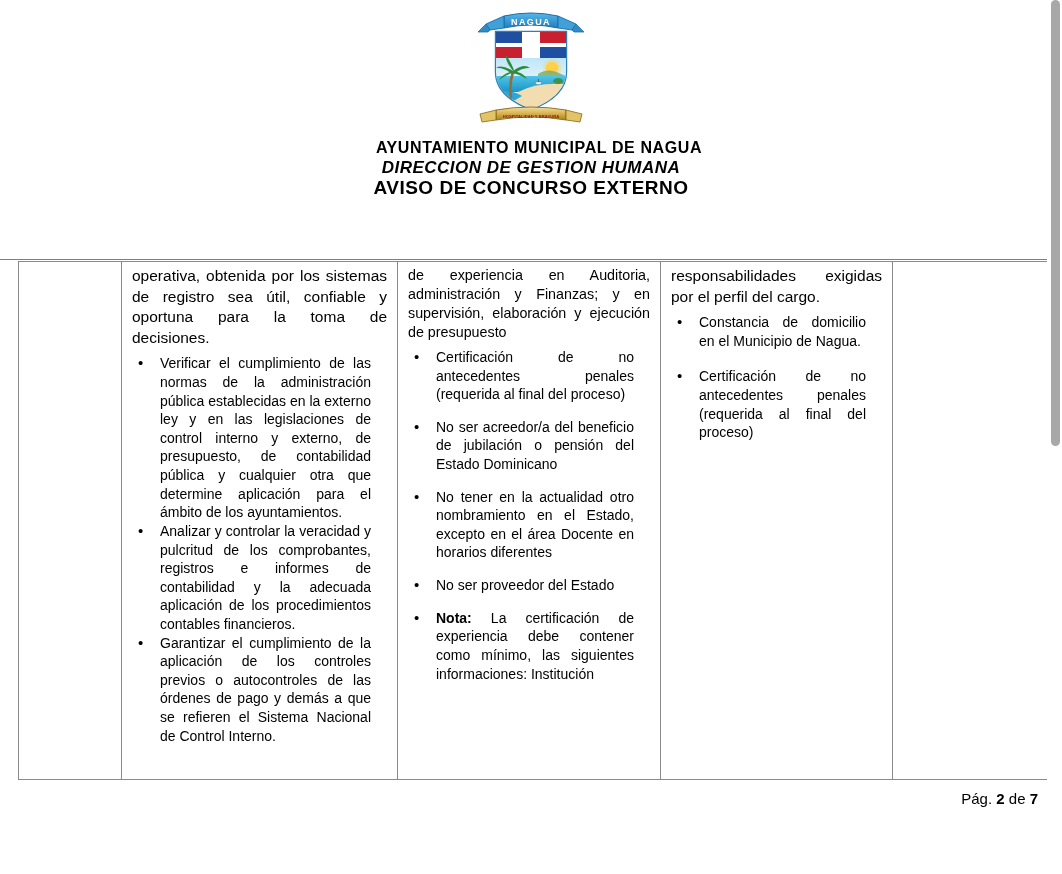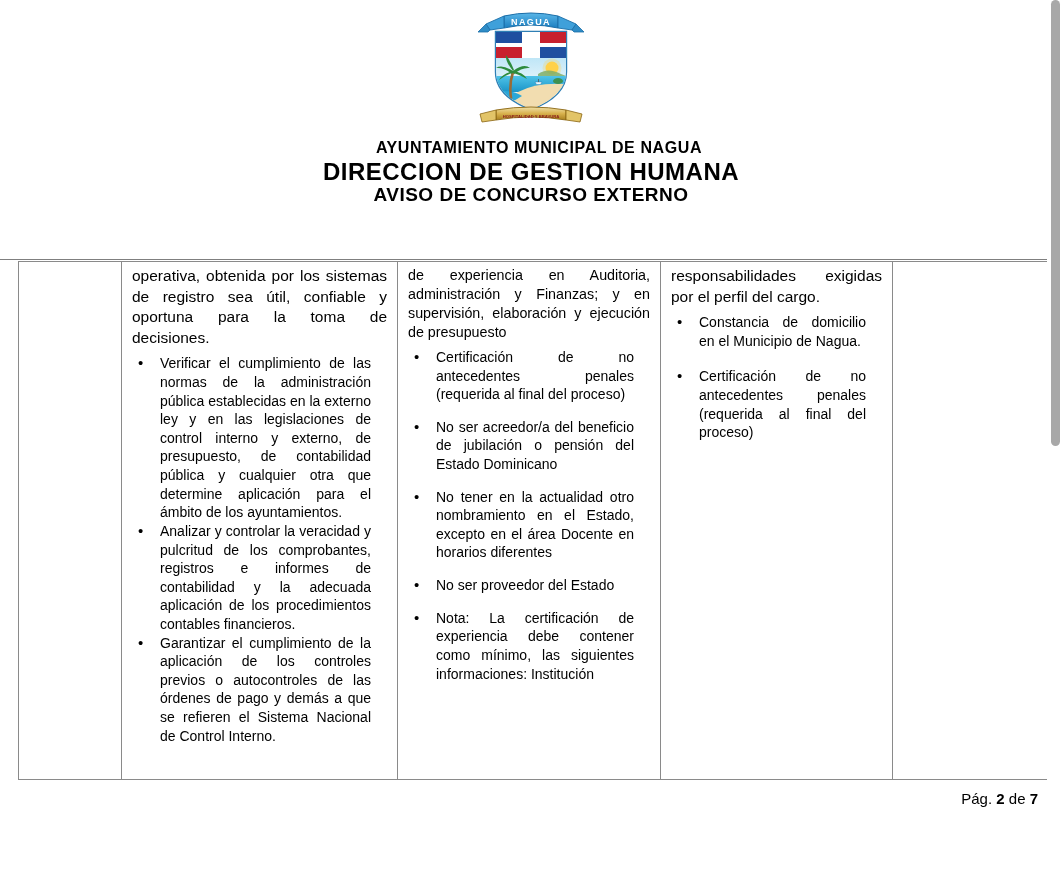--- a/index.html
+++ b/index.html
@@ -41,25 +41,26 @@
   }
   .h-l1 {
     font-size: 16px;
     font-weight: bold;
     letter-spacing: 0.6px;
     line-height: 1.05;
     margin-bottom: 2px;
     padding-left: 16px;
   }
   .h-l2 {
-    font-size: 24px;
+    font-size: 17px;
     font-weight: bold;
     letter-spacing: 0.5px;
     line-height: 1.05;
     margin-bottom: 1px;
+    font-style: italic;
   }
   .h-l3 {
     font-size: 19px;
     font-weight: bold;
     letter-spacing: 0.5px;
     line-height: 1.05;
     margin-bottom: 3px;
   }
   .h-l4 {
     font-size: 15.5px;
@@ -140,21 +141,21 @@
   }
   ul.blist.spaced > li {
     margin-bottom: 14px;
   }
   ul.blist.spaced2 > li {
     margin-bottom: 17px;
   }
   .small {
     font-size: 14.3px;
   }
-  .bold { font-weight: normal; }
+  .bold { font-weight: bold; }
 
   
   #footer {
     position: absolute;
     right: 24px;
     top: 790px;
     font-size: 15px;
     color: #000;
   }
   #footer .pg-num { font-weight: bold; }

